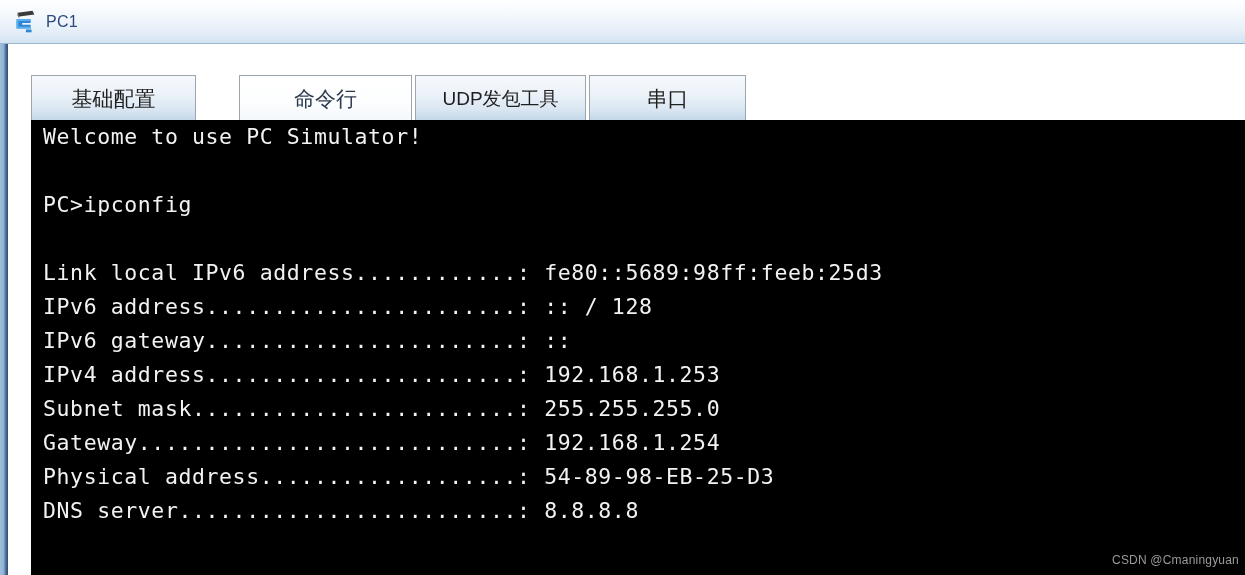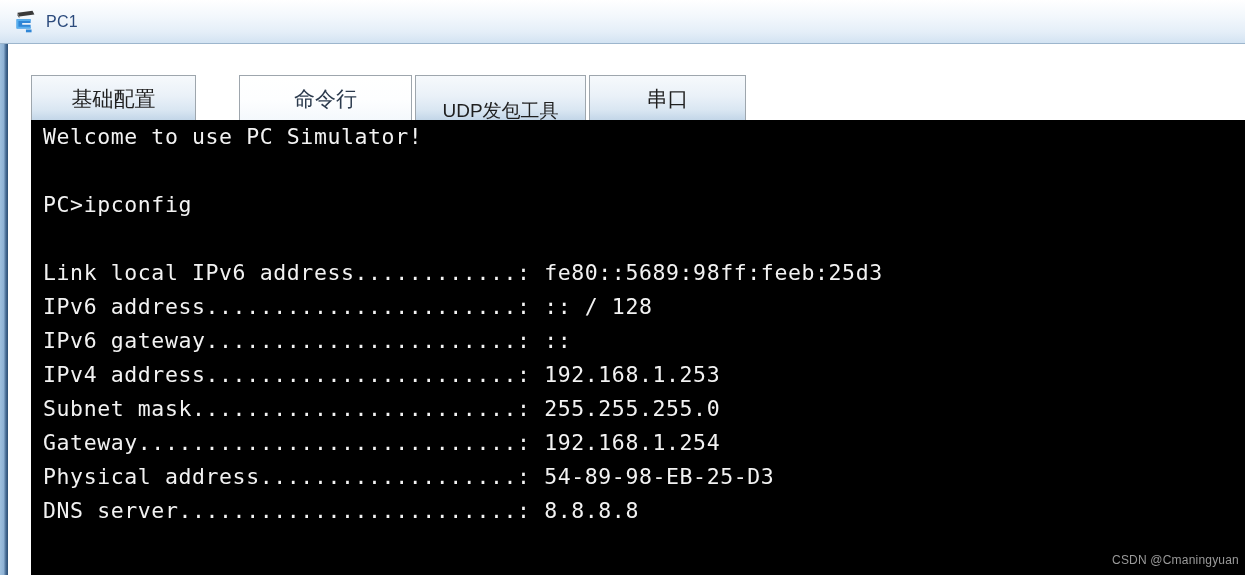--- a/index.html
+++ b/index.html
@@ -101,21 +101,21 @@
     white-space: nowrap;
     cursor: default;
   }
   .tab.active {
     background: linear-gradient(to bottom, #ffffff 0%, #fdfeff 55%, #f4f8fc 100%);
     color: #2b3a4d;
   }
   .tab-0 { width: 165px; }
   .tab-1 { width: 173px; margin-left: 40px; }
   .tab-2 { width: 158px; }
-  .tab-3 { width: 171px; align-items: flex-end; }
+  .tab-3 { width: 171px; }
   .tab-4 { width: 157px; }
 
   .tab-label {
     display: block;
     line-height: 1;
   }
   .tab-3 .tab-label { font-size: 19px; }
 
   
   .terminal {

